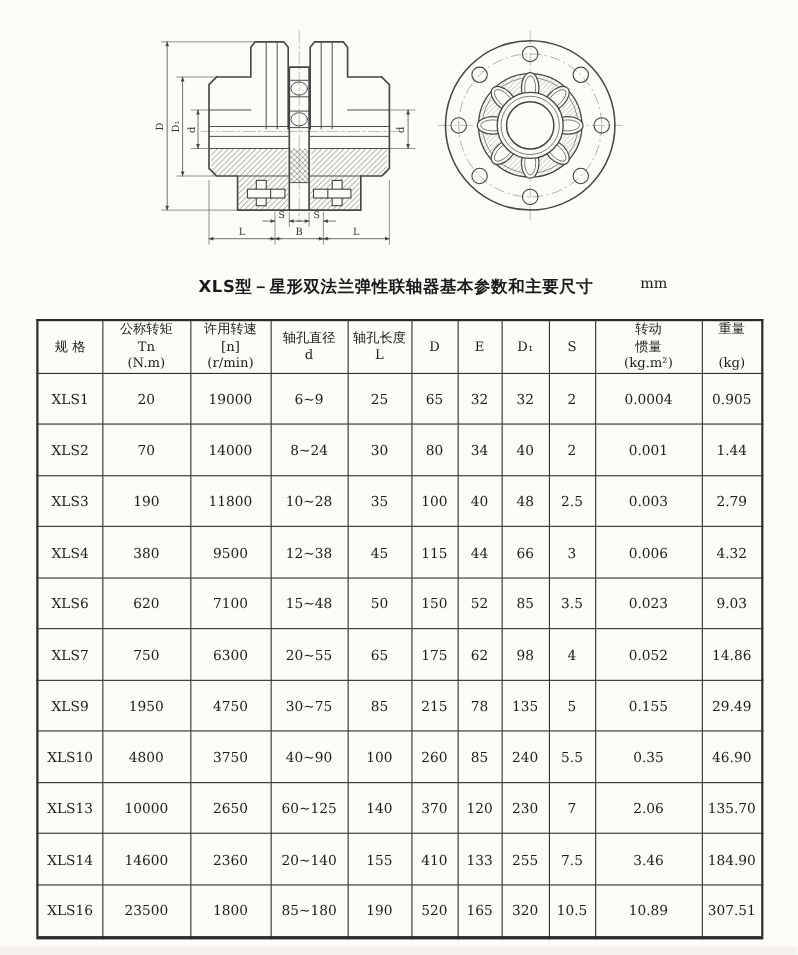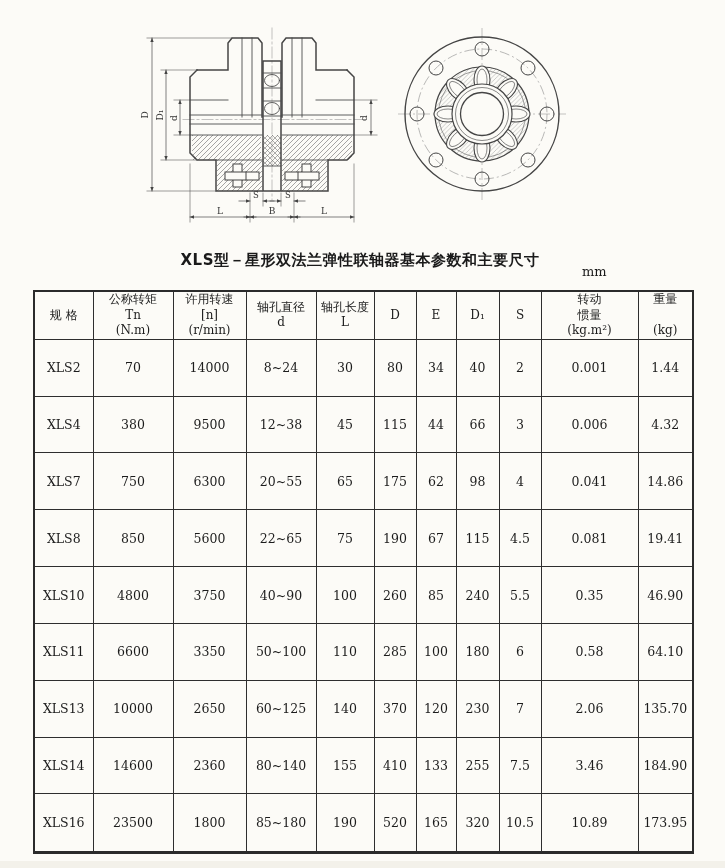--- a/index.html
+++ b/index.html
@@ -12,21 +12,21 @@
     overflow:hidden;
   }
   .drawing-svg{position:absolute;left:130px;top:18px;}
   .title-bar{position:absolute;top:251px;left:0;width:725px;height:24px;}
   .doc-title{
     position:absolute;left:130px;top:0;width:460px;
     text-align:center;
     font-family:"DejaVu Sans","Liberation Sans",sans-serif;
     font-weight:bold;font-size:15px;letter-spacing:0.5px;
   }
-  .unit{position:absolute;left:582px;top:13px;font-size:13px;}
+  .unit{position:absolute;left:582px;top:0;font-size:13px;}
   table.spec-table{
     position:absolute;left:33px;top:290px;
     width:659px;height:564px;
     border-collapse:collapse;table-layout:fixed;
     font-size:12px;color:#1c1c1c;
   }
   table.spec-table{border:2px solid #2b2b2b;border-bottom:3px solid #2b2b2b;}
   .spec-table th,.spec-table td{
     border:1px solid #2e2e2e;
     text-align:center;vertical-align:middle;
@@ -253,129 +253,155 @@
 惯量
 (kg.m²)</th>
 
         <th>重量
 
 (kg)</th>
       </tr>
   </thead>
   <tbody>
 
+      <tr>
+        <td>XLS1</td>
+        <td>20</td>
+        <td>19000</td>
+        <td>6~9</td>
+        <td>25</td>
+        <td>65</td>
+        <td>32</td>
+        <td>32</td>
+        <td>2</td>
+        <td>0.0004</td>
+        <td>0.905</td>
+      </tr>
 
       <tr>
         <td>XLS2</td>
         <td>70</td>
         <td>14000</td>
         <td>8~24</td>
         <td>30</td>
         <td>80</td>
         <td>34</td>
         <td>40</td>
         <td>2</td>
         <td>0.001</td>
         <td>1.44</td>
       </tr>
 
+      <tr>
+        <td>XLS3</td>
+        <td>190</td>
+        <td>11800</td>
+        <td>10~28</td>
+        <td>35</td>
+        <td>100</td>
+        <td>40</td>
+        <td>48</td>
+        <td>2.5</td>
+        <td>0.003</td>
+        <td>2.79</td>
+      </tr>
 
       <tr>
         <td>XLS4</td>
         <td>380</td>
         <td>9500</td>
         <td>12~38</td>
         <td>45</td>
         <td>115</td>
         <td>44</td>
         <td>66</td>
         <td>3</td>
         <td>0.006</td>
         <td>4.32</td>
       </tr>
 
 
+      <tr>
+        <td>XLS6</td>
+        <td>620</td>
+        <td>7100</td>
+        <td>15~48</td>
+        <td>50</td>
+        <td>150</td>
+        <td>52</td>
+        <td>85</td>
+        <td>3.5</td>
+        <td>0.023</td>
+        <td>9.03</td>
+      </tr>
 
       <tr>
         <td>XLS7</td>
         <td>750</td>
         <td>6300</td>
         <td>20~55</td>
         <td>65</td>
         <td>175</td>
         <td>62</td>
         <td>98</td>
         <td>4</td>
-        <td>0.041</td>
+        <td>0.052</td>
         <td>14.86</td>
       </tr>
 
-      <tr>
-        <td>XLS8</td>
-        <td>850</td>
-        <td>5600</td>
-        <td>22~65</td>
-        <td>75</td>
-        <td>190</td>
-        <td>67</td>
-        <td>115</td>
-        <td>4.5</td>
-        <td>0.081</td>
-        <td>19.41</td>
-      </tr>
-
+
+      <tr>
+        <td>XLS9</td>
+        <td>1950</td>
+        <td>4750</td>
+        <td>30~75</td>
+        <td>85</td>
+        <td>215</td>
+        <td>78</td>
+        <td>135</td>
+        <td>5</td>
+        <td>0.155</td>
+        <td>29.49</td>
+      </tr>
 
       <tr>
         <td>XLS10</td>
         <td>4800</td>
         <td>3750</td>
         <td>40~90</td>
         <td>100</td>
         <td>260</td>
         <td>85</td>
         <td>240</td>
         <td>5.5</td>
         <td>0.35</td>
         <td>46.90</td>
       </tr>
 
-      <tr>
-        <td>XLS11</td>
-        <td>6600</td>
-        <td>3350</td>
-        <td>50~100</td>
-        <td>110</td>
-        <td>285</td>
-        <td>100</td>
-        <td>180</td>
-        <td>6</td>
-        <td>0.58</td>
-        <td>64.10</td>
-      </tr>
 
 
       <tr>
         <td>XLS13</td>
         <td>10000</td>
         <td>2650</td>
         <td>60~125</td>
         <td>140</td>
         <td>370</td>
         <td>120</td>
         <td>230</td>
         <td>7</td>
         <td>2.06</td>
         <td>135.70</td>
       </tr>
 
       <tr>
         <td>XLS14</td>
         <td>14600</td>
         <td>2360</td>
-        <td>80~140</td>
+        <td>20~140</td>
         <td>155</td>
         <td>410</td>
         <td>133</td>
         <td>255</td>
         <td>7.5</td>
         <td>3.46</td>
         <td>184.90</td>
       </tr>
 
 
@@ -383,18 +409,18 @@
         <td>XLS16</td>
         <td>23500</td>
         <td>1800</td>
         <td>85~180</td>
         <td>190</td>
         <td>520</td>
         <td>165</td>
         <td>320</td>
         <td>10.5</td>
         <td>10.89</td>
-        <td>173.95</td>
+        <td>307.51</td>
       </tr>
     </tbody>
 </table>
 
 <div class="bottom-edge"></div>
 
 </body></html>

